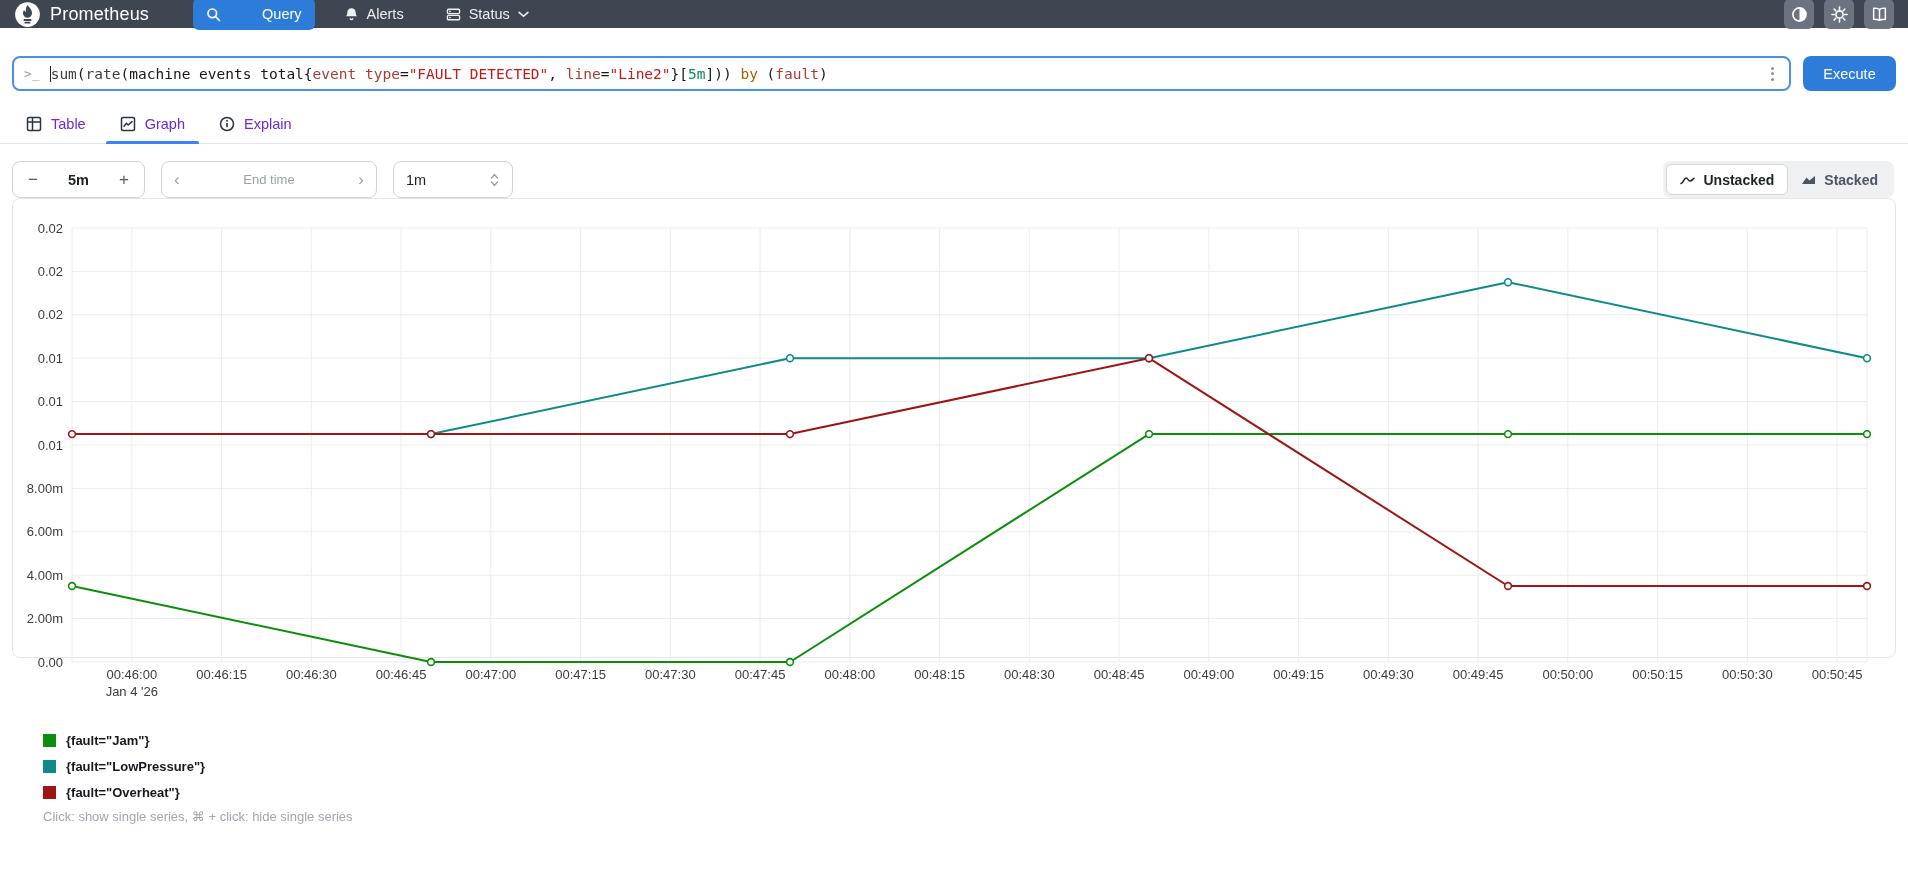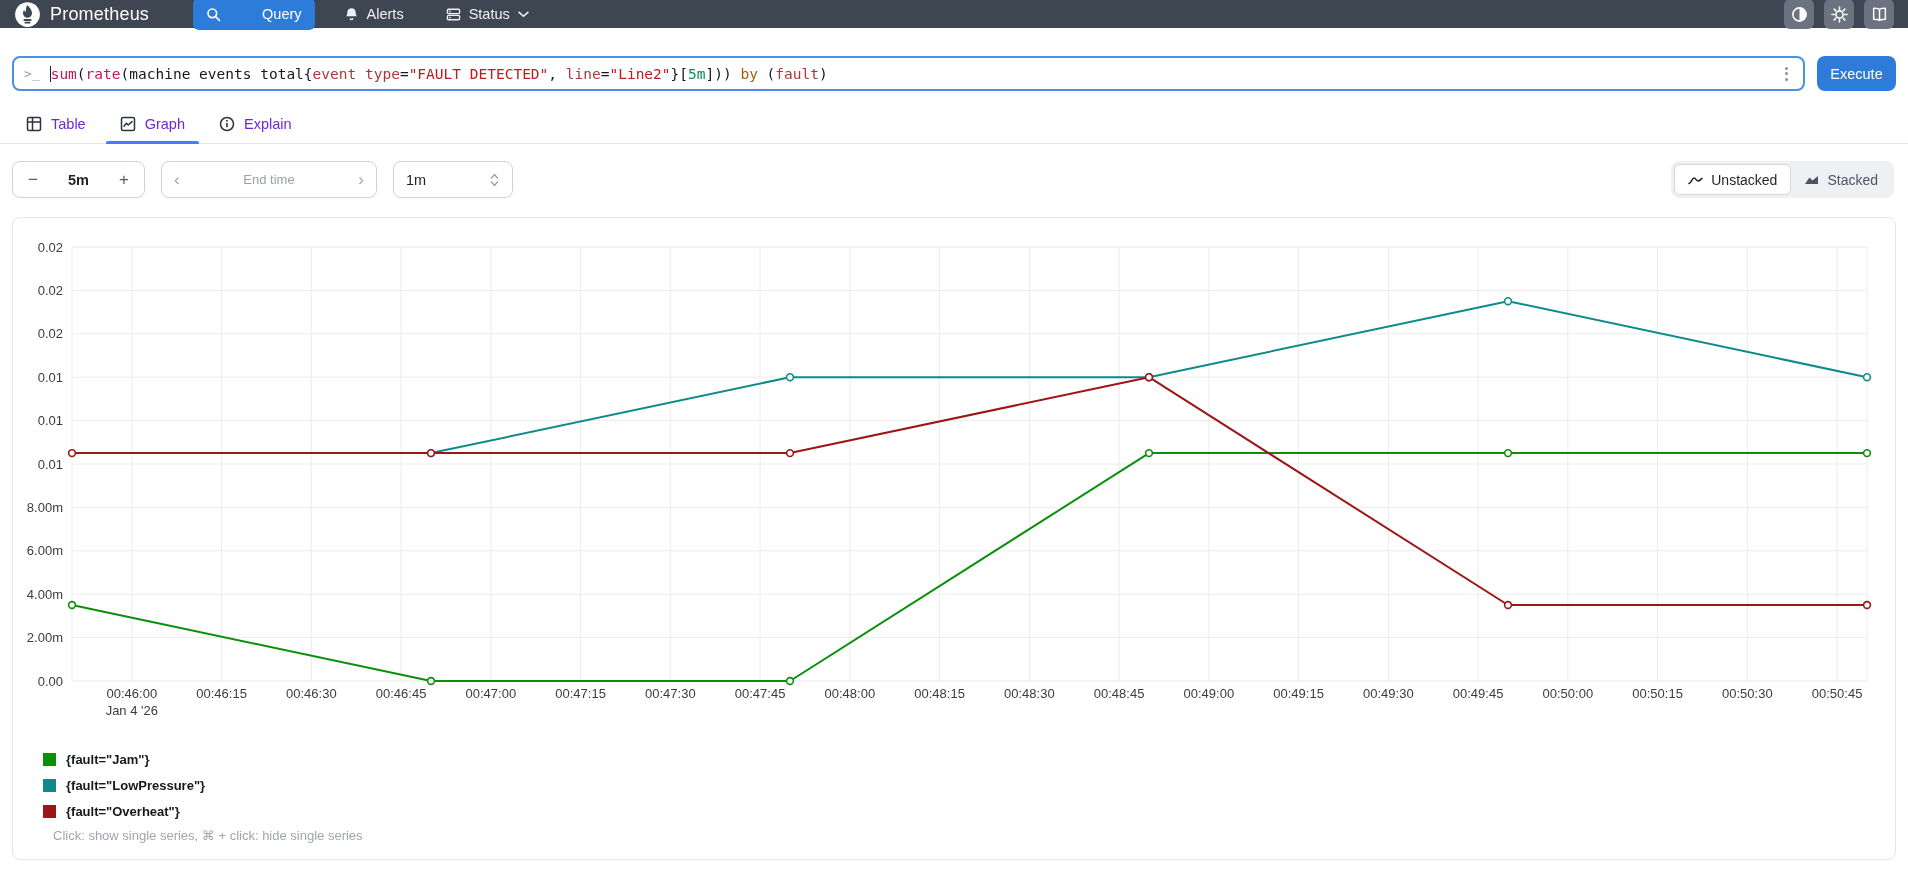--- a/index.html
+++ b/index.html
@@ -19,29 +19,29 @@
               align-items:center; justify-content:center; margin-left:10px; cursor:pointer; }
 
   
   .query-row { display:flex; gap:12px; margin:28px 12px 0 12px; }
   .query-box { flex:1; height:35px; border:2px solid #4791e6; border-radius:8px; background:#fff;
                display:flex; align-items:center; padding:0 10px; }
   .prompt { font-family:"DejaVu Sans Mono", monospace; color:#9aa1aa; font-size:13px; margin-right:10px; }
   .query-text { flex:1; font-family:"DejaVu Sans Mono", monospace; font-size:14.5px; color:#16181d;
                 white-space:nowrap; overflow:hidden; }
   .caret { display:inline-block; width:1px; height:16px; background:#222; vertical-align:-3px; }
-  .tok-fn  { color:#be185d; }
+  .tok-fn  { color:#404040; }
   .tok-kw  { color:#a16207; }
   .tok-lbl { color:#a93a3a; }
   .tok-str { color:#c01a1a; }
   .tok-dur { color:#0a8a5c; }
   .tok-p   { color:#16181d; }
   .kebab { display:flex; flex-direction:column; gap:2.5px; padding:4px 5px; cursor:pointer; }
   .kebab span { width:3px; height:3px; border-radius:50%; background:#8a919a; }
-  .execute-btn { width:79px; height:35px; background:#2e7cd9; color:#fff; font-size:14.5px;
+  .execute-btn { width:93px; height:35px; background:#2e7cd9; color:#fff; font-size:14.5px;
                  border:none; border-radius:8px; cursor:pointer; font-family:inherit; }
 
   
   .tabs { display:flex; gap:6px; margin-top:15px; padding-left:12px; border-bottom:1px solid #e3e6ea; }
   .tab { display:flex; align-items:center; gap:9px; padding:10px 14px 11px 14px; font-size:14.5px;
          color:#6d28d9; cursor:pointer; position:relative; }
   .tab.active::after { content:""; position:absolute; left:0; right:0; bottom:-1px; height:3px;
                        background:#3b82f6; border-radius:2px 2px 0 0; }
 
   
@@ -51,33 +51,33 @@
   .stepper { width:133px; justify-content:space-between; padding:0 4px; }
   .stepper .pm { width:32px; text-align:center; font-size:17px; color:#555b63; cursor:pointer; }
   .stepper .val { font-size:14.5px; font-weight:600; color:#1d222a; }
   .endtime { width:216px; justify-content:space-between; padding:0 12px; color:#9aa1aa; }
   .endtime .arrow { font-size:17px; cursor:pointer; }
   .endtime .ph { font-size:13px;text-align:center; }
   .res-select { width:120px; justify-content:space-between; padding:0 12px; cursor:pointer; }
   .res-select .val { font-size:14.5px; color:#1d222a; }
   .ctl-spacer { flex:1; }
   .toggle-group { background:#eef0f2; border-radius:8px; padding:3px; display:flex; height:37px; }
-  .toggle { display:flex; align-items:center; gap:8px; padding:0 13px; font-size:14px; font-weight:400;
+  .toggle { display:flex; align-items:center; gap:8px; padding:0 13px; font-size:14px; font-weight:700;
             color:#4b5563; border-radius:6px; cursor:pointer; }
   .toggle.selected { background:#fff; border:1px solid #d2d7dc; color:#1d222a; }
 
   
-  .panel { margin:19px 12px 0 12px; border:1px solid #e4e7ea; border-radius:8px; height:643px;
+  .panel { margin:0 12px 0 12px; border:1px solid #e4e7ea; border-radius:8px; height:460px;
            position:relative; background:#fff; }
   .panel svg text { font-family:"Liberation Sans", sans-serif; }
   .legend { position:absolute; left:30px; top:528px; }
   .legend-item { display:flex; align-items:center; gap:10px; height:26px; cursor:pointer; }
   .legend-swatch { width:13px; height:13px; flex:0 0 auto; }
   .legend-label { font-size:13px; font-weight:700; color:#15181d; }
-  .legend-hint { position:absolute; left:40px; top:610px; font-size:13px; color:#a0a6ad; }
+  .legend-hint { position:absolute; left:30px; top:610px; font-size:13px; color:#a0a6ad; }
 </style>
 </head>
 <body>
 
 <div class="navbar">
   <svg class="logo" viewBox="0 0 24 24">
     <circle cx="12" cy="12" r="11" fill="#ffffff"></circle>
     <path fill="#3e4651" d="M12 3.6c1.7 2.3 4 4.2 4 7.3a4 4 0 0 1-8 0c0-1 .3-2 .9-2.8.4.8 1 1.4 1.8 1.7-.5-2.1.1-4.4 1.3-6.2z"></path>
     <rect x="8.4" y="16.1" width="7.2" height="1.6" rx="0.8" fill="#3e4651"></rect>
     <rect x="9.3" y="18.5" width="5.4" height="1.5" rx="0.75" fill="#3e4651"></rect>

